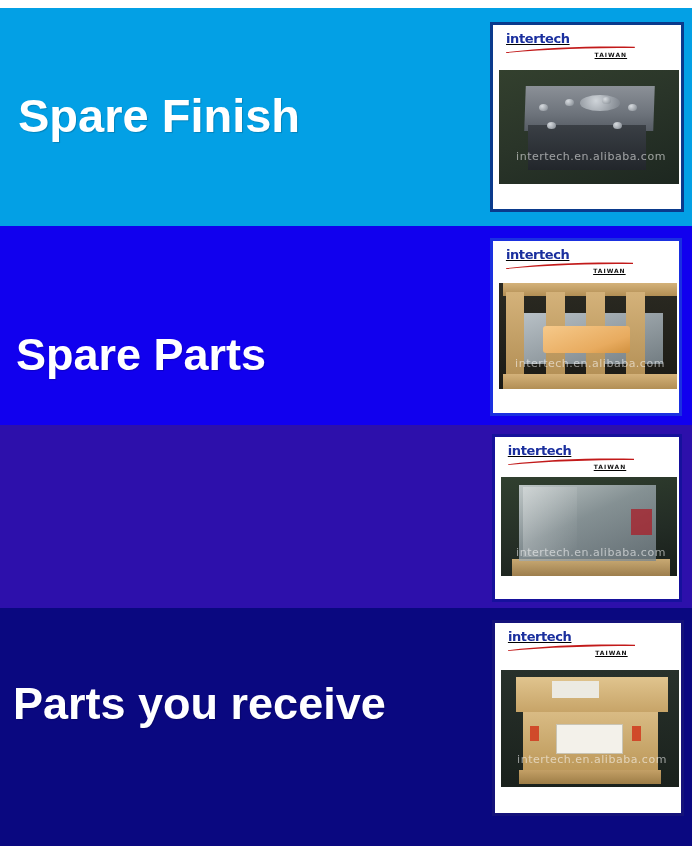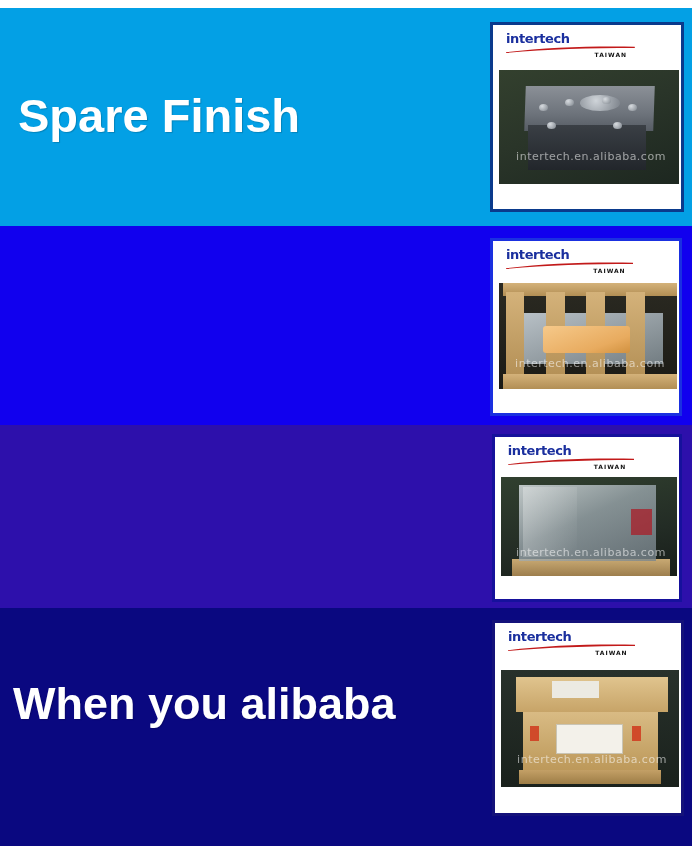--- a/index.html
+++ b/index.html
@@ -125,20 +125,21 @@
     height: 24%;
     background: #ffffff;
     z-index: 4;
   }
   .logo-mark {
     position: absolute;
     left: 6%;
     top: 12%;
     width: 70%;
     height: 70%;
+    text-decoration: underline;
   }
   .logo-word {
     font-family: "DejaVu Sans", sans-serif;
     font-weight: bold;
     font-size: 13px;
     color: #1A2F9E;
     letter-spacing: -0.4px;
     line-height: 1;
   }
   .logo-swoosh {
@@ -312,20 +313,21 @@
         </div>
       </div>
       <div class="photo-footer"></div>
     </div>
   </div>
 
   <div class="band" id="band-2">
     <div class="band-bg"></div>
     <div class="chevron" id="chevron-2"></div>
   </div>
+  <div class="stage-label" id="label-2">Spare Parts</div>
 
   <div class="photo-card bright" id="photo-2">
     <div class="photo-inner">
       <div class="photo-scene s2">
         <div class="wrap"></div>
         <div class="plank" style="left:2%;top:0;width:96%;height:12%"></div>
         <div class="plank" style="left:4%;top:8%;width:10%;height:84%"></div>
         <div class="plank" style="left:26%;top:8%;width:10%;height:84%"></div>
         <div class="plank" style="left:48%;top:8%;width:10%;height:84%"></div>
         <div class="plank" style="left:70%;top:8%;width:10%;height:84%"></div>
@@ -373,21 +375,21 @@
           <div class="logo-country">TAIWAN</div>
         </div>
       </div>
       <div class="photo-footer"></div>
     </div>
   </div>
 
   <div class="band" id="band-4">
     <div class="band-bg"></div>
   </div>
-  <div class="stage-label" id="label-4">When you alibaba</div>
+  <div class="stage-label" id="label-4">Parts you receive</div>
 
   <div class="photo-card navy" id="photo-4">
     <div class="photo-inner">
       <div class="photo-scene s4">
         <div class="lid"></div>
         <div class="lidlabel"></div>
         <div class="face"></div>
         <div class="docpouch"></div>
         <div class="fragile" style="left:16%;top:48%"></div>
         <div class="fragile" style="left:72%;top:48%"></div>

